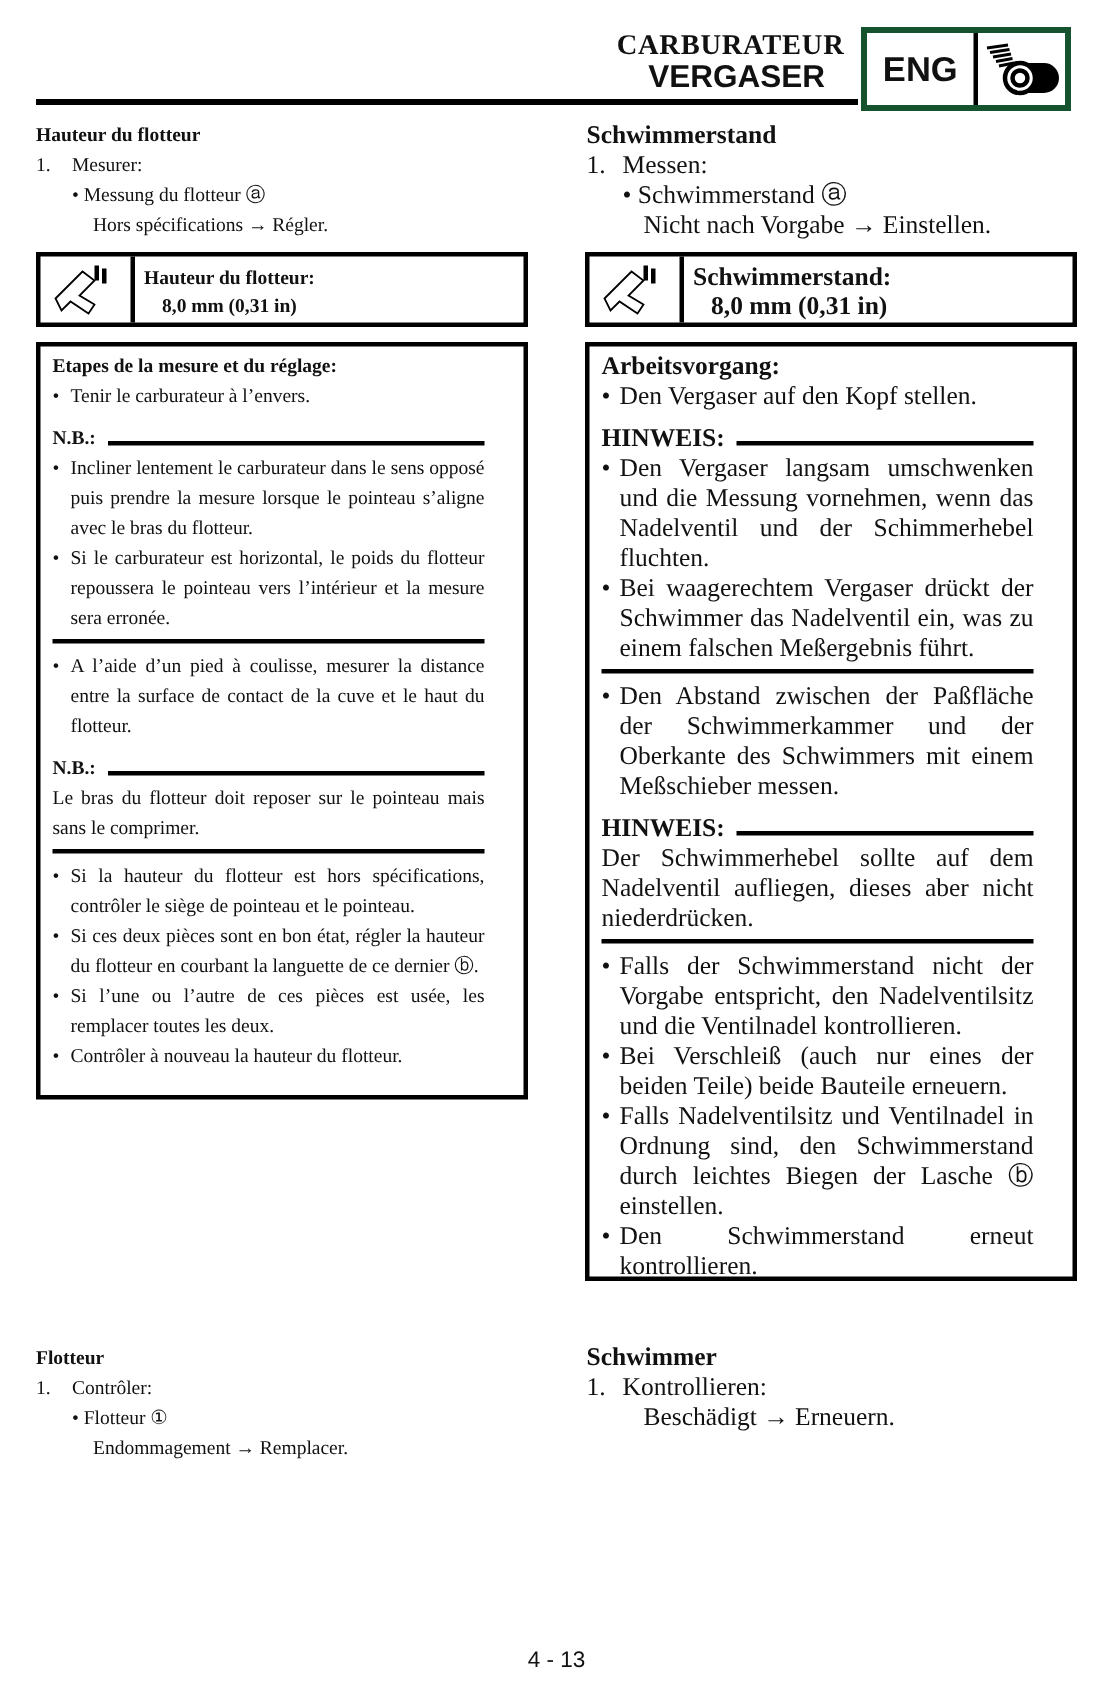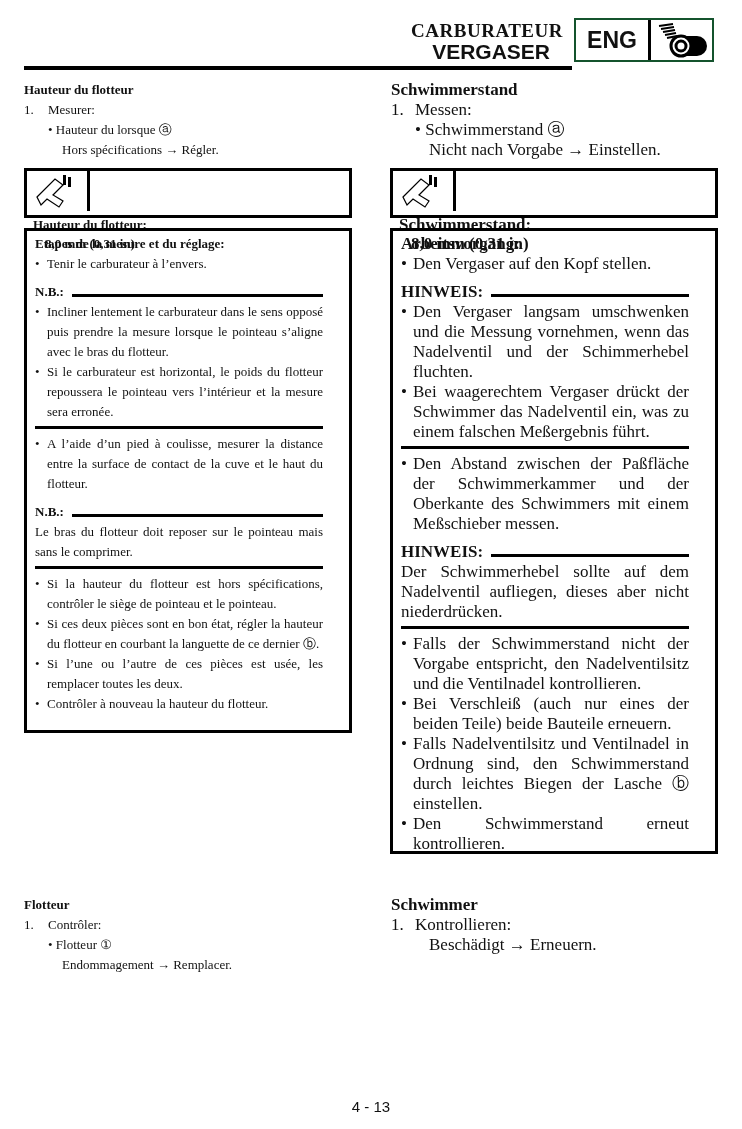--- a/index.html
+++ b/index.html
@@ -5,34 +5,34 @@
   html, body { margin:0; padding:0; background:#fff; }
   body { width:742px; height:1129px; position:relative; overflow:hidden; color:#111; }
   .serif { font-family: "Liberation Serif", "DejaVu Serif", serif; }
   .sans { font-family: "Liberation Sans", "DejaVu Sans", sans-serif; }
   .abs { position:absolute; }
 
   
   #hdr-title1 { left:405px; top:20px; width:158px; text-align:right; font-size:19px; font-weight:bold; letter-spacing:0.5px; }
   #hdr-title2 { left:392px; top:40px; width:158px; text-align:right; font-size:21px; font-weight:bold; }
   #hdr-rule { left:24px; top:66px; width:548px; height:4px; background:#000; }
-  #hdr-box { left:574px; top:18px; width:140px; height:44px; border:2px solid #14532d; box-sizing:border-box; display:flex; }
+  #hdr-box { left:574px; top:18px; width:140px; height:56px; border:4px solid #14532d; box-sizing:border-box; display:flex; }
   #hdr-eng { width:72px; border-right:3px solid #000; display:flex; align-items:center; justify-content:center; font-size:23px; font-weight:bold; }
   #hdr-icon { flex:1; display:flex; align-items:center; justify-content:center; }
 
   .col { position:absolute; width:328px; }
   .fr { font-family:"Liberation Serif","DejaVu Serif",serif; font-size:13px; line-height:20px; }
   .de { font-family:Liberation Serif, serif; font-size:17px; line-height:20px; }
   .h { font-weight:bold; }
   .step { padding-left:0; }
   .step .num { display:inline-block; width:24px; }
   .sub { padding-left:24px; }
   .sub2 { padding-left:38px; }
 
-  .spec { position:absolute; height:50px; border:3px solid #000; box-sizing:border-box; display:flex;flex-direction:column; }
+  .spec { position:absolute; height:50px; border:3px solid #000; box-sizing:border-box; display:flex; }
   .spec .ico { width:60px; border-right:3px solid #000; display:flex; align-items:center; justify-content:center; }
   .spec .txt { padding-left:6px; padding-top:4px; font-weight:bold; line-height:19px; }
 
   .box { position:absolute; border:3px solid #000; box-sizing:border-box; padding:3px 26px 6px 8px; }
   .box p { margin:0; }
   .bl { position:relative; padding-left:12px; text-align:justify; }
   .bl::before { content:"•"; position:absolute; left:0; }
   .just { text-align:justify; }
   .nb { display:flex; align-items:flex-end; margin-top:8px; }
   .nb .lbl { font-weight:bold; margin-right:8px; }
@@ -61,21 +61,21 @@
           <line x1="12" y1="15" x2="23" y2="13"></line>
         <line x1="14" y1="18" x2="24" y2="16"></line>
       </g>
     </svg>
   </div>
 </div>
 
 <div class="col fr" style="left:24px; top:80px;">
   <div class="h">Hauteur du flotteur</div>
   <div class="step"><span class="num">1.</span><span>Mesurer:</span></div>
-  <div class="sub">• Hauteur du lorsque ⓐ</div>
+  <div class="sub">• Messung du flotteur ⓐ</div>
   <div class="sub2">Hors spécifications → Régler.</div>
 </div>
 
 <div class="spec fr" style="left:24px; top:168px; width:328px;">
   <div class="ico">
     <svg width="48" height="40" viewBox="0 0 48 40">
         <path d="M4 26 L22 8 L30 14 L20 24 L30 30 L26 36 L14 28 L8 34 Z" fill="none" stroke="#000" stroke-width="1.2"></path>
         <rect x="30" y="4" width="3" height="10" fill="#000"></rect>
         <rect x="35" y="6" width="3" height="10" fill="#000"></rect>
       </svg>

